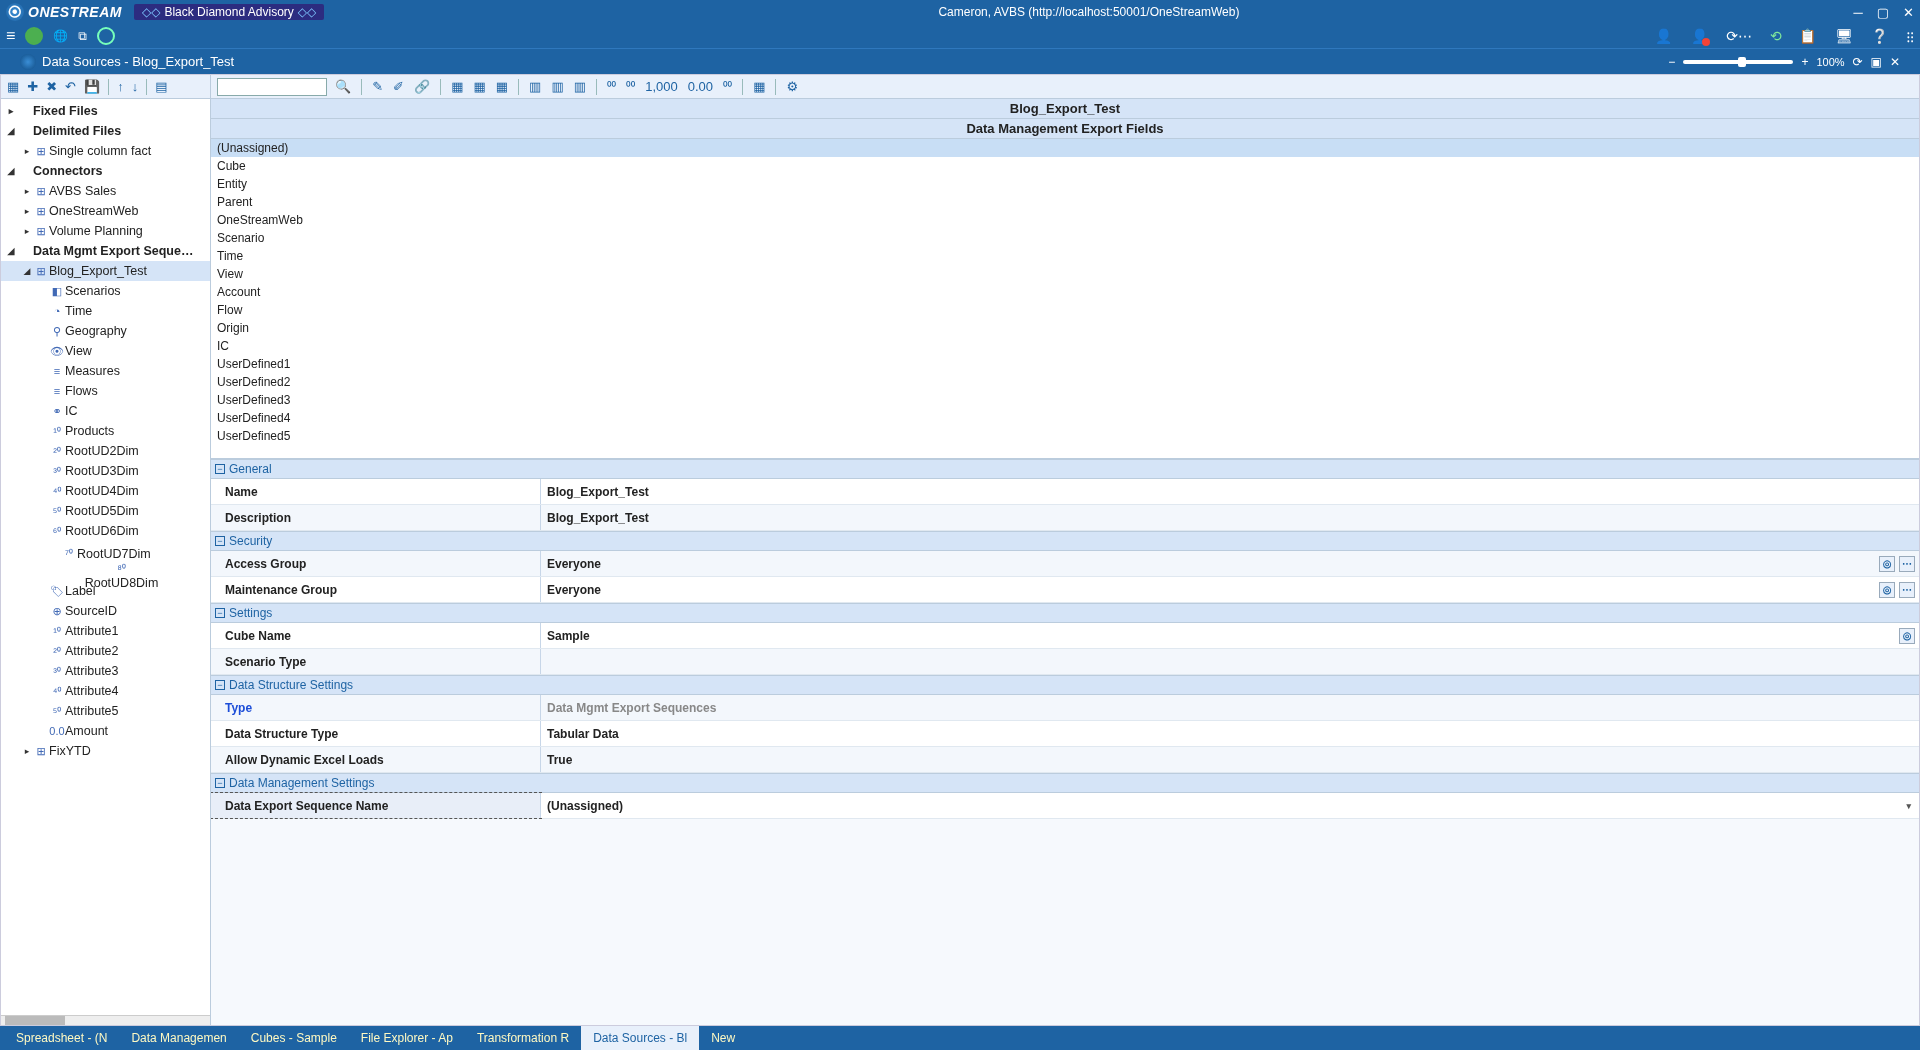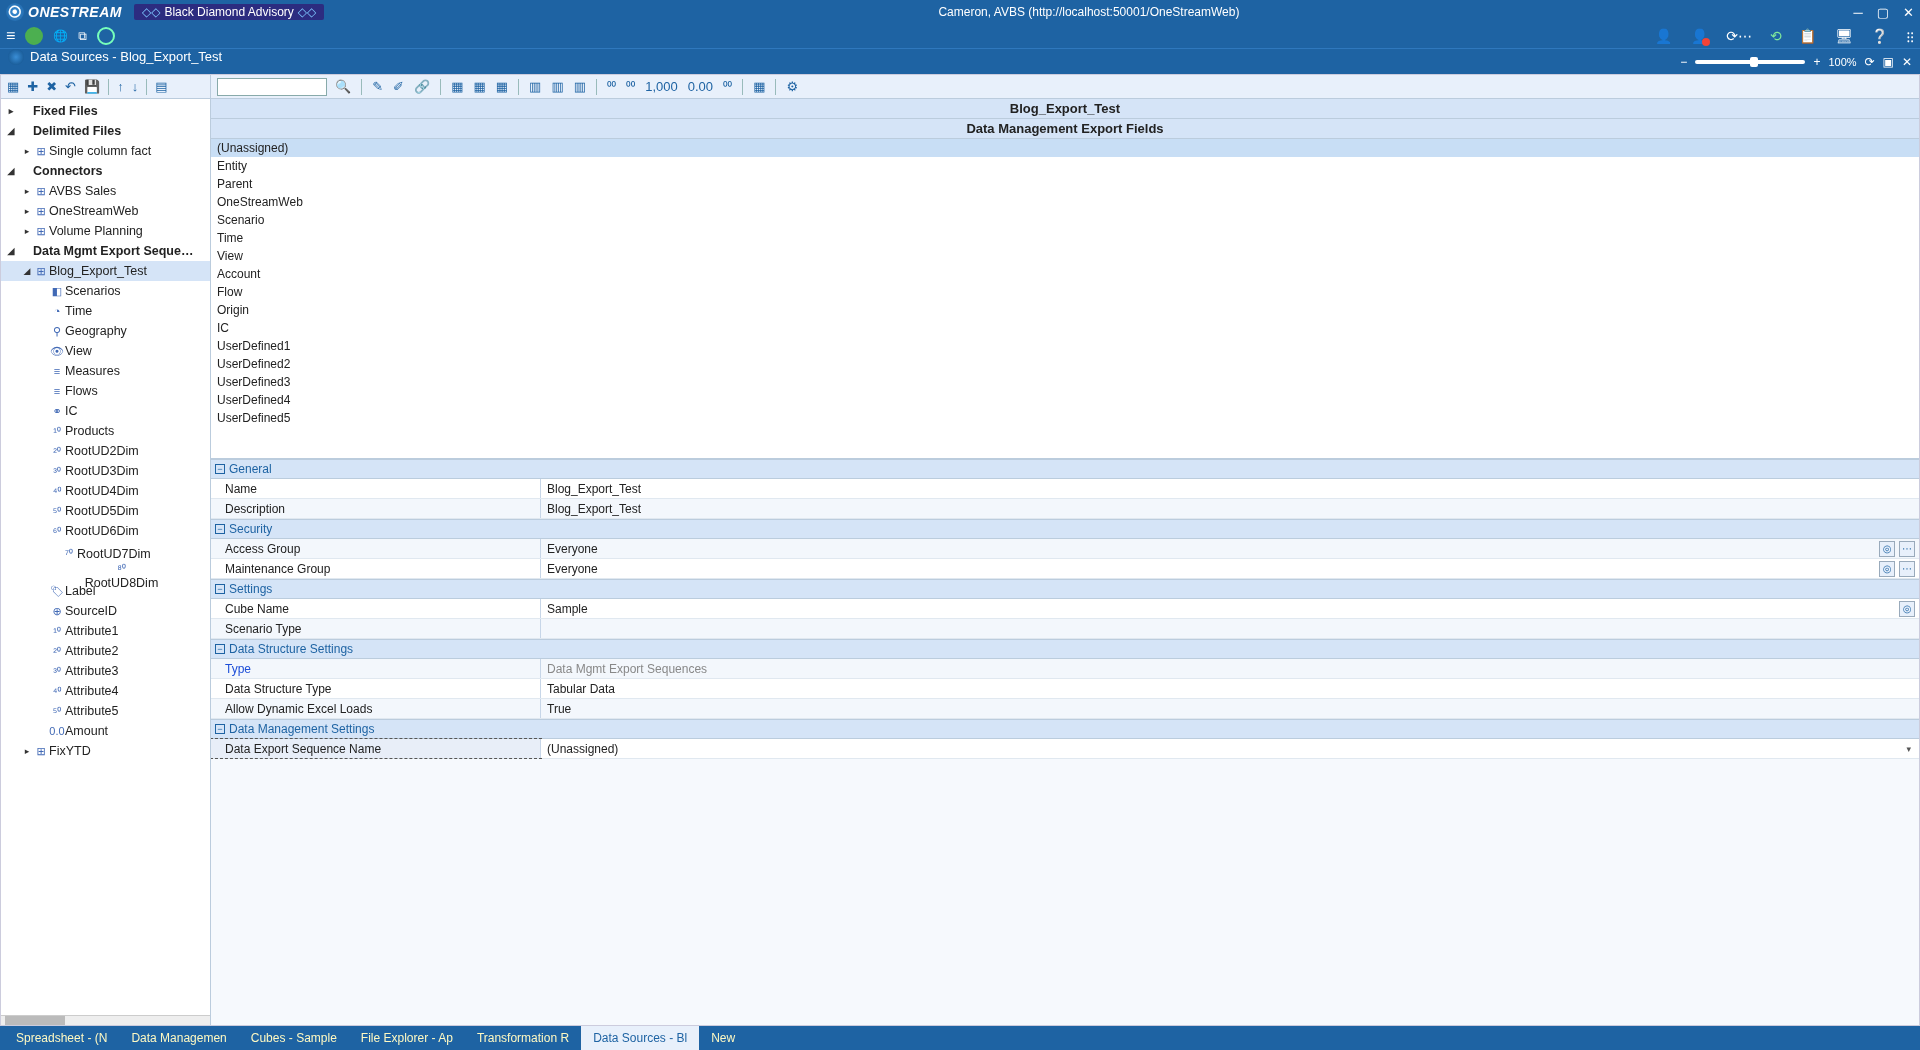--- a/index.html
+++ b/index.html
@@ -20,21 +20,21 @@
 .menubar .hamburger { color: #fff; font-size: 16px; cursor: pointer; }
 .menubar .circ { width: 18px; height: 18px; border-radius: 50%; display: inline-block; border: 2px solid #fff; }
 .menubar .circ.green { background: #4caf50; border-color: #4caf50; }
 .menubar .spacer { flex: 1; }
 .menubar .right-icons { display: flex; align-items: center; gap: 18px; color: #fff; }
 .menubar .right-icons span { cursor: pointer; font-size: 14px; }
 .avatar-badge { position: relative; }
 .avatar-badge .dot { position: absolute; bottom: -2px; right: -2px; width: 8px; height: 8px; border-radius: 50%; background: #f44336; }
 
 
-.tabhdr { height: 26px; background: #1e63a3; display: flex; color: #fff; padding: 0 8px; border-top: 1px solid #2f78bd; }
+.tabhdr { height: 26px; background: #1e63a3; display: flex; align-items: center; color: #fff; padding: 0 20px; border-top: 1px solid #2f78bd; }
 .tabhdr .tabtitle-logo { width: 16px; height: 16px; border-radius: 50%; background: radial-gradient(circle,#3a8ed6,#0e4a82); margin-right: 6px; }
 .tabhdr .tab-label { font-size: 13px; }
 .tabhdr .tab-right { margin-left: auto; display: flex; align-items: center; gap: 8px; }
 .tabhdr .zoom-slider { width: 110px; height: 4px; background: linear-gradient(to right,#fff 50%,#fff 50%); border-radius: 2px; position: relative; }
 .tabhdr .zoom-slider::after { content: ""; position: absolute; left: 50%; top: -3px; width: 8px; height: 10px; background: #fff; border-radius: 2px; }
 .tabhdr .pct { font-size: 11px; }
 .tabhdr .winbtn { cursor: pointer; font-size: 12px; }
 
 
 .workspace { position: absolute; top: 74px; left: 0; right: 0; bottom: 24px; background: #fff; display: flex; border: 1px solid #ccd; }
@@ -63,21 +63,21 @@
 
 .fieldlist { flex: 0 0 auto; height: 320px; overflow: auto; position: relative; border-bottom: 1px solid #bcd; }
 .fieldlist .row { height: 18px; line-height: 18px; padding: 0 6px; font-size: 12px; border-bottom: 0; color: #222; }
 .fieldlist .row.sel { background: #c8def5; }
 
 
 .propgrid { flex: 1; overflow: hidden; background: #f6f9fd; display:flex; flex-direction:column; }
 .propgrid .gridbody { flex:1; overflow:auto; }
 .propgrid .grouphdr { height: 20px; background: #d5e4f7; border-top: 1px solid #bcd; border-bottom: 1px solid #bcd; display: flex; align-items: center; font-size: 12px; color: #1e63a3; padding-left: 4px; gap: 4px; }
 .propgrid .grouphdr .box { width: 10px; height: 10px; border: 1px solid #1e63a3; display: inline-flex; align-items: center; justify-content: center; font-size: 9px; line-height: 8px; }
-.propgrid .proprow { height: 20px; display: flex; font-size: 12px; border-bottom: 1px solid #e0e8f0; background: #fff; }
+.propgrid .proprow { height: 26px; display: flex; font-size: 12px; border-bottom: 1px solid #e0e8f0; background: #fff; font-weight: bold; }
 .propgrid .proprow:nth-child(odd) { background: #f3f7fc; }
 .propgrid .proprow .k { width: 330px; padding: 0 0 0 14px; border-right: 1px solid #c7d6e8; display: flex; align-items: center; color: #222; }
 .propgrid .proprow .k.dim { color: #1d4ed8; }
 .propgrid .proprow .v { flex: 1; padding: 0 0 0 6px; display: flex; align-items: center; color: #222; position: relative; }
 .propgrid .proprow .v.dim { color: #888; }
 .propgrid .proprow .v .editbtns { position: absolute; right: 4px; display: flex; gap: 4px; }
 .propgrid .proprow .v .editbtns span { width: 16px; height: 16px; border: 1px solid #9ab; background: #e8f0fb; display: inline-flex; align-items: center; justify-content: center; font-size: 10px; cursor: pointer; color: #1e63a3; }
 .propgrid .proprow.selected .k { outline: 1px dashed #555; background: #e8eef8; }
 .propgrid .proprow.selected .v { background: #fff; }
 .propgrid .proprow .v .dd { position: absolute; right: 8px; color: #555; font-size: 9px; }
@@ -354,20 +354,21 @@
       <span class="btn">▦</span>
       <span class="sep"></span>
       <span class="btn">⚙</span>
     </div>
 
     <div class="headerbar1">Blog_Export_Test</div>
     <div class="headerbar2">Data Management Export Fields</div>
 
     <div class="fieldlist" id="fieldlist">
         <div class="row sel">(Unassigned)</div>
+        <div class="row">Cube</div>
         <div class="row">Entity</div>
         <div class="row">Parent</div>
         <div class="row">OneStreamWeb</div>
         <div class="row">Scenario</div>
         <div class="row">Time</div>
         <div class="row">View</div>
         <div class="row">Account</div>
         <div class="row">Flow</div>
         <div class="row">Origin</div>
         <div class="row">IC</div>

